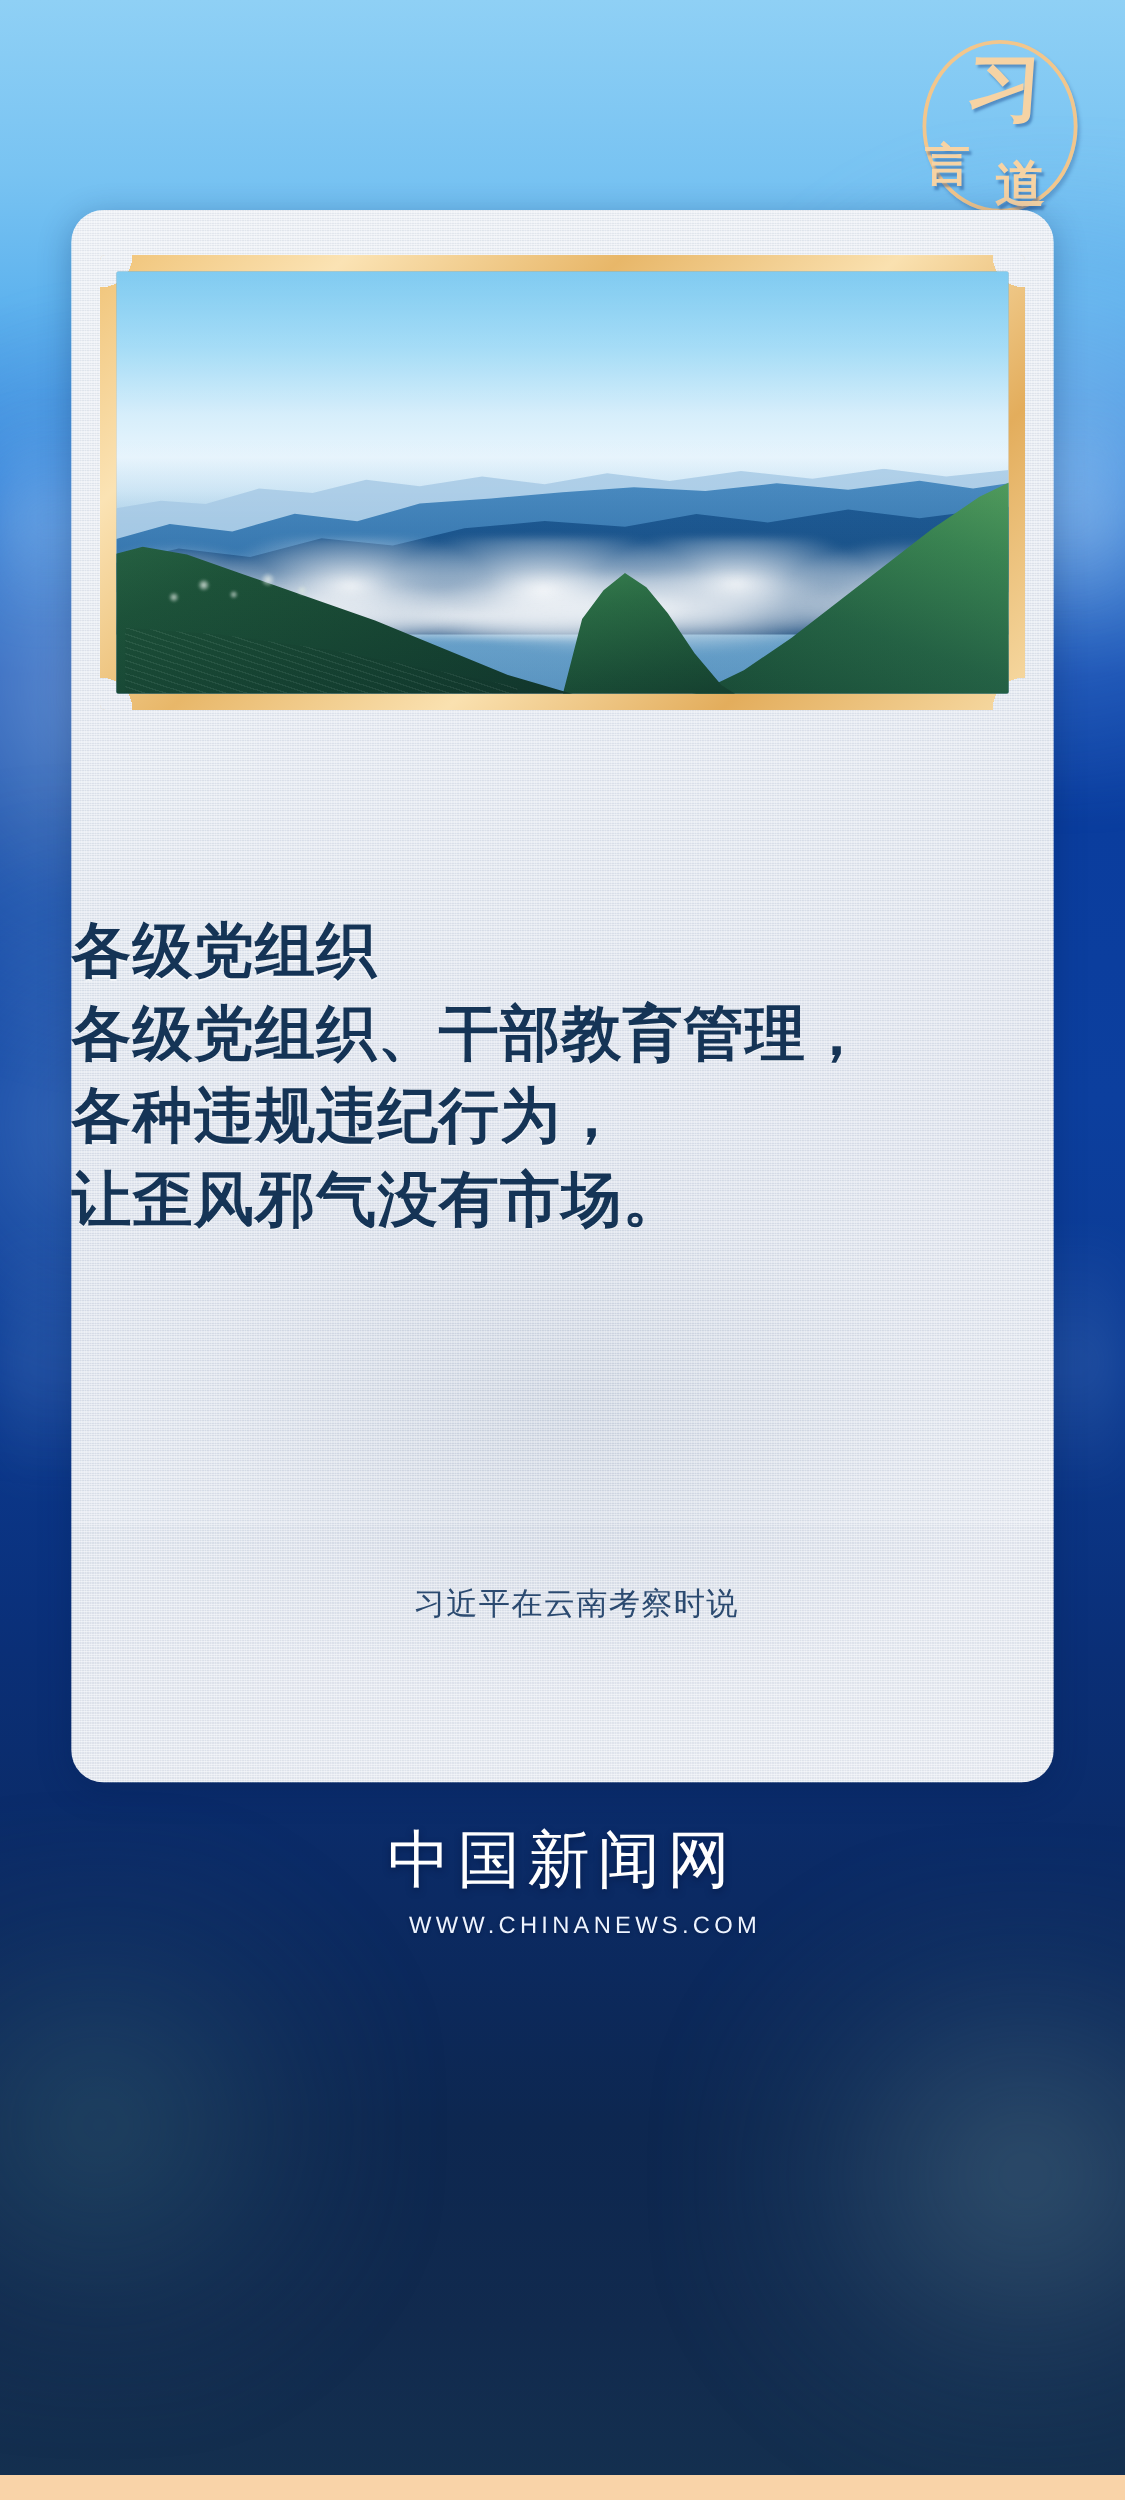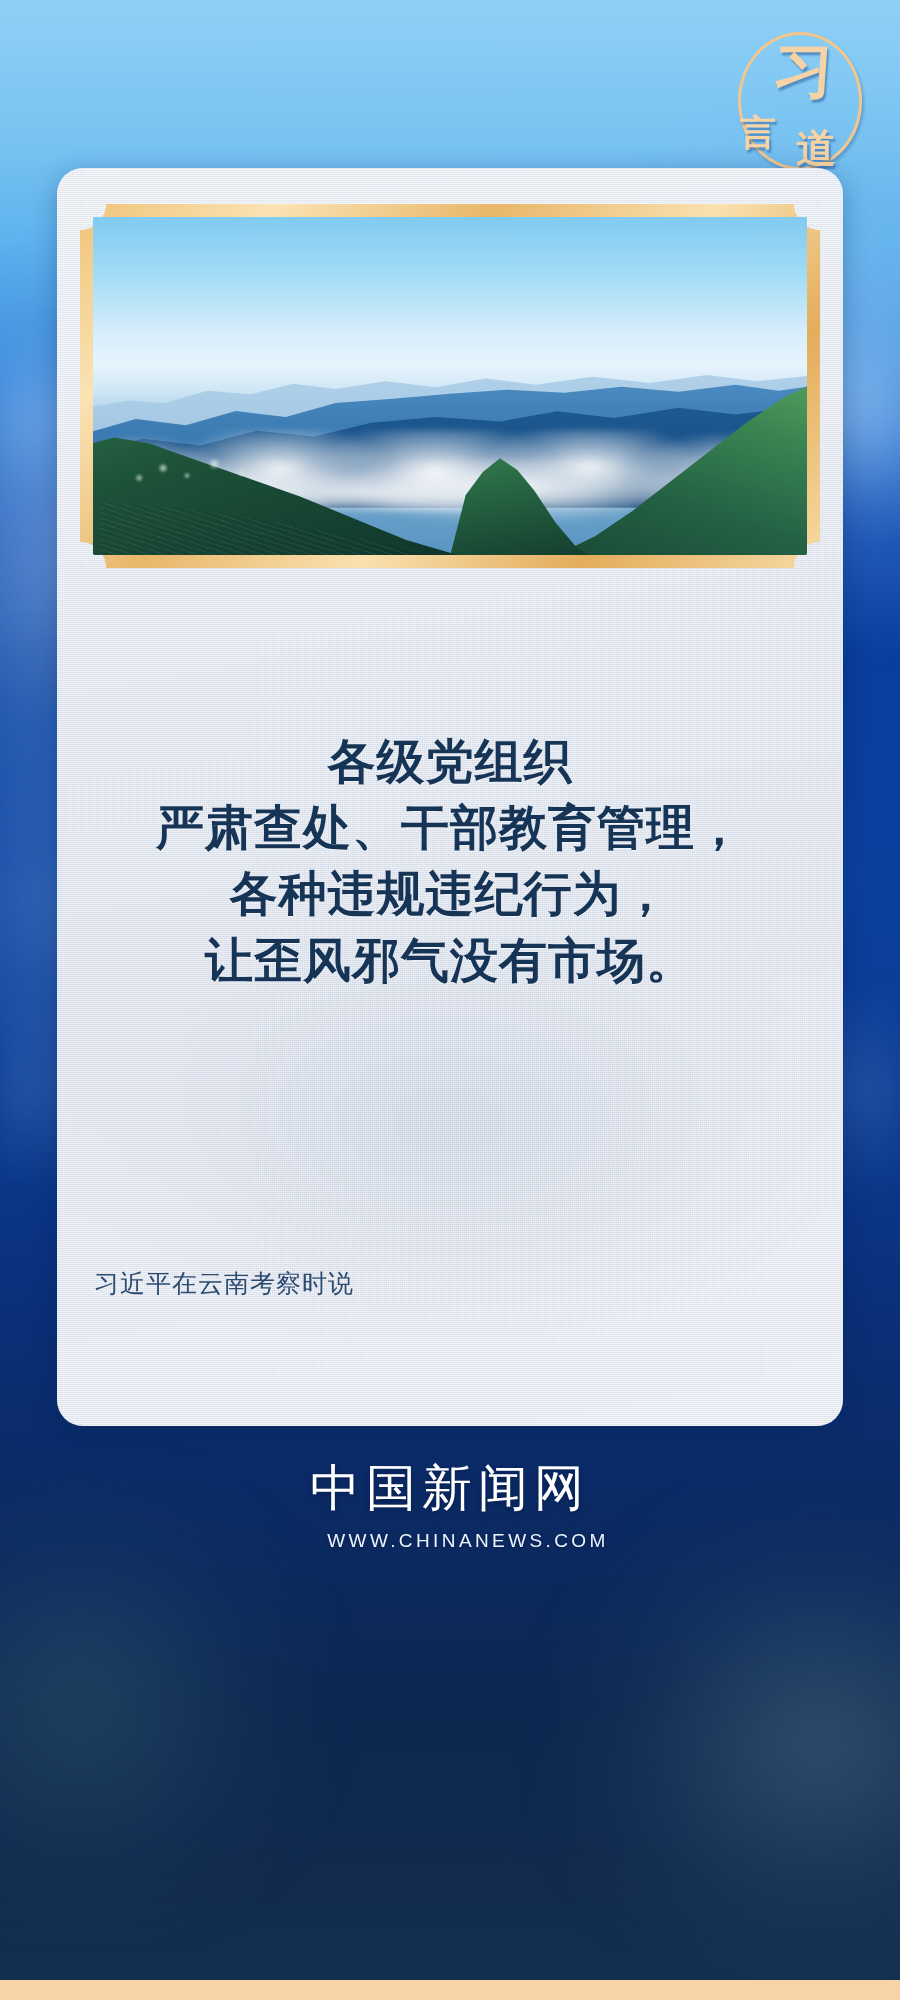--- a/index.html
+++ b/index.html
@@ -284,36 +284,36 @@
     position: absolute;
     inset: 0;
     background: linear-gradient(180deg, rgba(255,255,255,0.12) 0%, rgba(255,255,255,0) 38%, rgba(20,70,130,0.06) 100%);
   }
 
   
   .quote {
     position: absolute;
     left: 0; right: 0;
     top: 560px;
-    text-align: center;
     color: #153456;
     font-family: "DejaVu Serif", "Liberation Serif", serif;
     font-weight: 700;
     font-size: 48px;
     line-height: 1.38;
     letter-spacing: 1px;
     text-shadow: 0 1px 0 rgba(255,255,255,0.55);
   }
   .quote-line { display: block; white-space: nowrap; }
 
   
   .attribution {
     position: absolute;
-    left: 16px; right: 0;
+    left: 1px; right: 0;
     top: 1095px;
+    text-align: center;
     color: #2b4a70;
     font-size: 25px;
     line-height: 1.62;
     letter-spacing: 1px;
     padding-left: 21px;
   }
   .attr-line { display: block; }
 
   
   .footer {
@@ -379,21 +379,21 @@
           <div class="hill-left"></div>
           <div class="terrace"></div>
           <div class="trees"></div>
           <div class="photo-haze"></div>
         </div>
       </div>
     </div>
 
     <div class="quote">
       <span class="quote-line">各级党组织</span>
-      <span class="quote-line">严肃查处、干部教育管理，</span>
+      <span class="quote-line">各级党组织、干部教育管理，</span>
       <span class="quote-line">各种违规违纪行为，</span>
       <span class="quote-line">让歪风邪气没有市场。</span>
     </div>
 
     <div class="attribution">
       <span class="attr-line">习近平在云南考察时说</span>
     </div>
   </div>
 
   <div class="footer">

